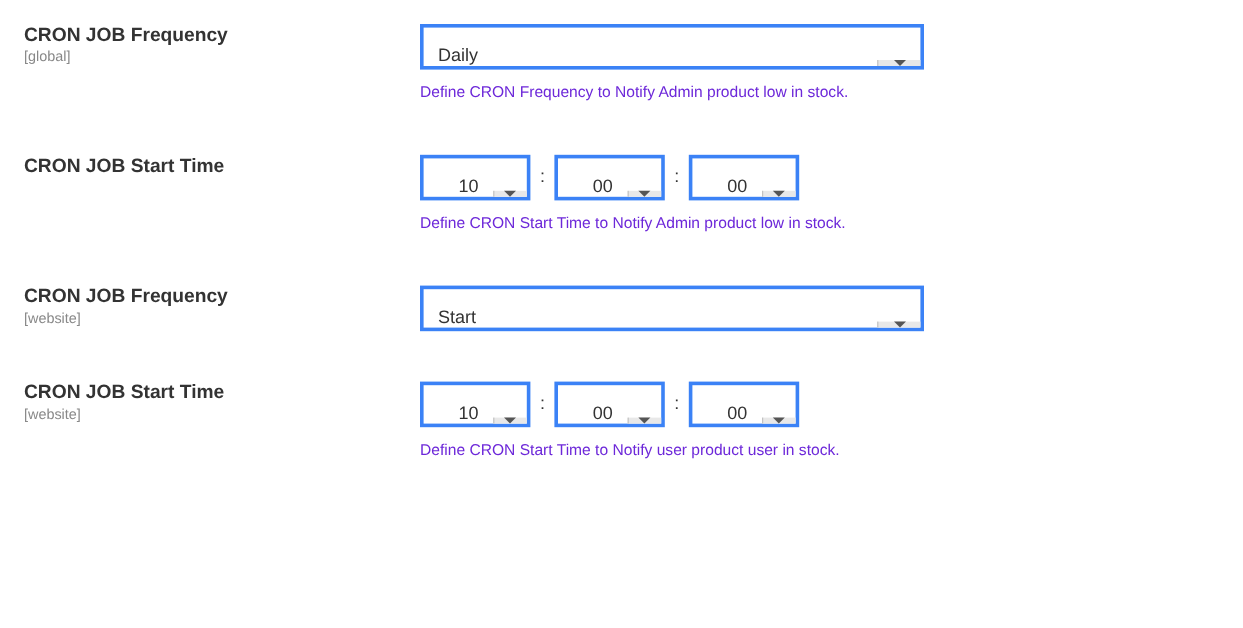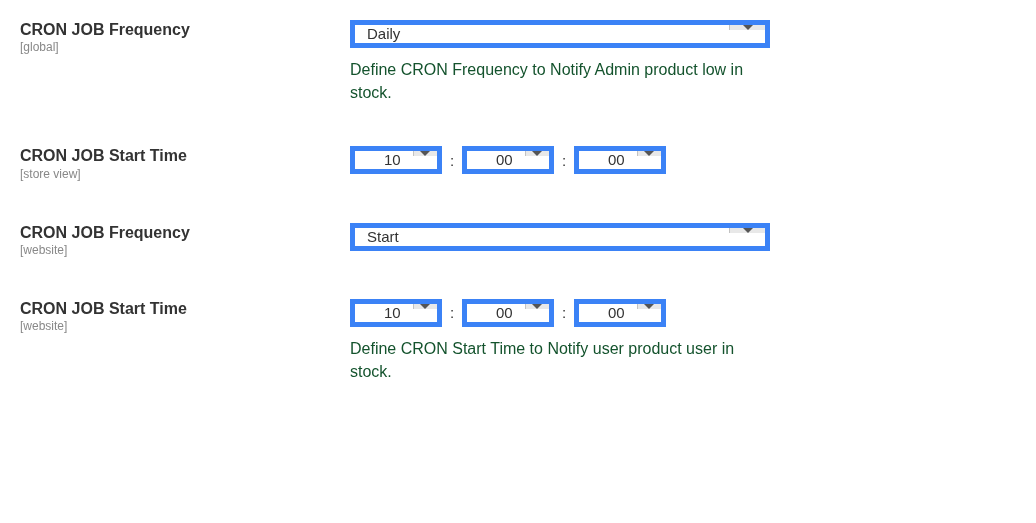--- a/index.html
+++ b/index.html
@@ -58,33 +58,33 @@
   }
   .field-scope {
     font-size: 12px;
     color: #888;
     margin-top: 1px;
   }
   .control-col {
     flex: 1;
   }
   .field-help {
-    font-size: 16px;
-    color: #14532d;
+    font-size: 13px;
+    color: #6d28d9;
     margin-top: 10px;
     max-width: 430px;
     line-height: 1.45;
   }
 
   
   .select {
     display: inline-flex;
-    align-items: flex-start;
-    height: 28px;
-    border: 5px solid #3b82f6;
+    align-items: flex-end;
+    height: 38px;
+    border: 3px solid #3b82f6;
     background: #fff;
     cursor: pointer;
     vertical-align: middle;
   }
   .select.wide {
     width: 420px;
   }
   .select.narrow {
     width: 92px;
     padding-left: 17px;
@@ -141,21 +141,20 @@
           <span class="arrow-down"></span>
         </div>
       </div>
       <div class="field-help">Define CRON Frequency to Notify Admin product low in stock.</div>
     </div>
   </div>
 
   <div class="field-row">
     <div class="label-col">
       <div class="field-label">CRON JOB Start Time</div>
-      <div class="field-scope">[store view]</div>
     </div>
     <div class="control-col">
       <div class="time-row">
         <div class="select narrow">
           <div class="value">10</div>
           <div class="arrow-box">
               <span class="arrow-down"></span>
             </div>
         </div>
         <span class="time-sep">:</span>
@@ -166,20 +165,21 @@
             </div>
         </div>
         <span class="time-sep">:</span>
         <div class="select narrow">
           <div class="value">00</div>
           <div class="arrow-box">
               <span class="arrow-down"></span>
             </div>
         </div>
       </div>
+      <div class="field-help">Define CRON Start Time to Notify Admin product low in stock.</div>
     </div>
   </div>
 
   <div class="field-row">
     <div class="label-col">
       <div class="field-label">CRON JOB Frequency</div>
       <div class="field-scope">[website]</div>
     </div>
     <div class="control-col">
       <div class="select wide">

